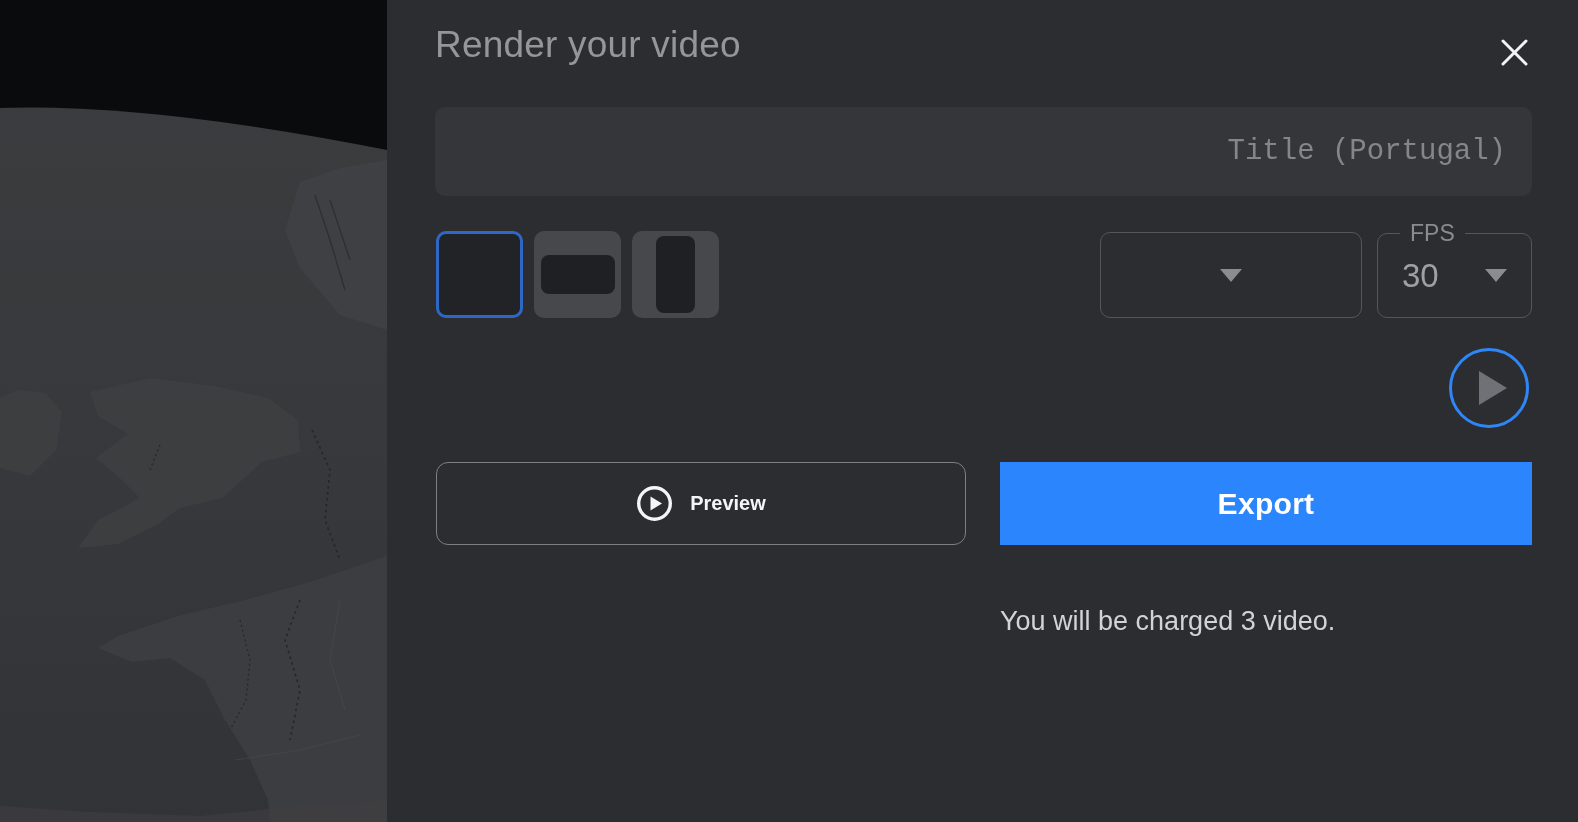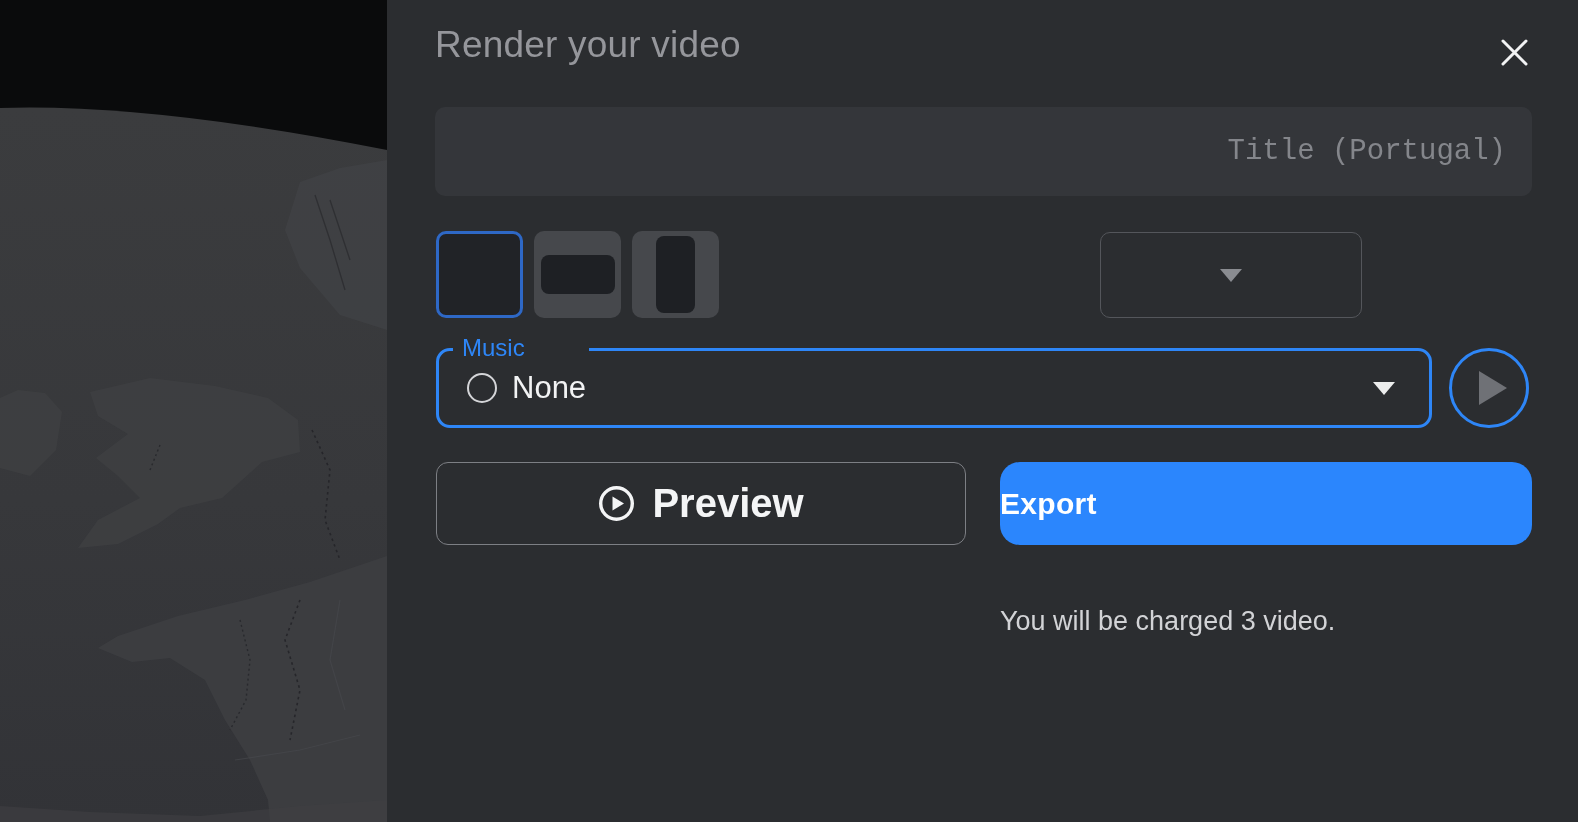--- a/index.html
+++ b/index.html
@@ -64,25 +64,25 @@
   .play-circle-btn { position:absolute; left:1062px; top:348px; width:80px; height:80px;
                      border:3px solid #2e86f7; border-radius:50%; background:transparent; cursor:pointer;
                      display:flex; align-items:center; justify-content:center; }
   .play-tri-gray { width:0; height:0; border-top:17px solid transparent; border-bottom:17px solid transparent;
                    border-left:28px solid #6f7176; margin-left:8px; }
 
   
   .preview-btn { position:absolute; left:49px; top:462px; width:530px; height:83px;
                  border:1.5px solid #7d7f84; border-radius:12px; background:transparent; cursor:pointer;
                  display:flex; align-items:center; justify-content:center; gap:17px; }
-  .preview-label { font-size:40px; font-weight:bold; color:#f4f5f6; }
+  .preview-label { font-size:20px; font-weight:bold; color:#f4f5f6; }
 
   .export-btn { position:absolute; left:613px; top:462px; width:532px; height:83px;
-                border:none; border-radius:20px; background:#2b86fd; cursor:pointer;
-                display:flex; align-items:center; justify-content:flex-start; }
+                border:none; border-radius:0; background:#2b86fd; cursor:pointer;
+                display:flex; align-items:center; justify-content:center; }
   .export-label { font-size:30px; font-weight:bold; color:#ffffff; letter-spacing:.3px; }
 
   .hint-text { position:absolute; left:49px; top:567px; font-size:27px; color:#a9abae; }
   .usage-line { position:absolute; left:613px; top:566px; font-size:27px; color:#a9abae; }
   .usage-line b { color:#b9bbbe; }
   .charge-line { position:absolute; left:613px; top:606px; font-size:27px; color:#d2d3d6; }
 </style>
 </head>
 <body>
 
@@ -135,27 +135,26 @@
       <span class="shape-landscape"></span>
     </button>
     <button class="aspect-btn aspect-portrait">
       <span class="shape-portrait"></span>
     </button>
 
     <div class="res-select">
       <span class="caret"></span>
     </div>
 
+    <div class="fps-select">
+      <span class="fps-legend">FPS</span>
+      <span class="fps-value">30</span>
+      <span class="caret"></span>
+    </div>
 
-    <div class="music-select">
-      <span class="music-legend">Music</span>
-      <span class="music-circle"></span>
-      <span class="music-value">None</span>
-      <span class="caret caret-white music-caret"></span>
-    </div>
 
     <button class="play-circle-btn">
       <span class="play-tri-gray"></span>
     </button>
 
     <button class="preview-btn">
       <svg width="37" height="37" viewBox="0 0 37 37">
         <circle cx="18.5" cy="18.5" r="15.8" fill="none" stroke="#f4f5f6" stroke-width="3.4"></circle>
         <path d="M14.5,11.5 L26,18.5 L14.5,25.5 Z" fill="#f4f5f6"></path>
       </svg>

